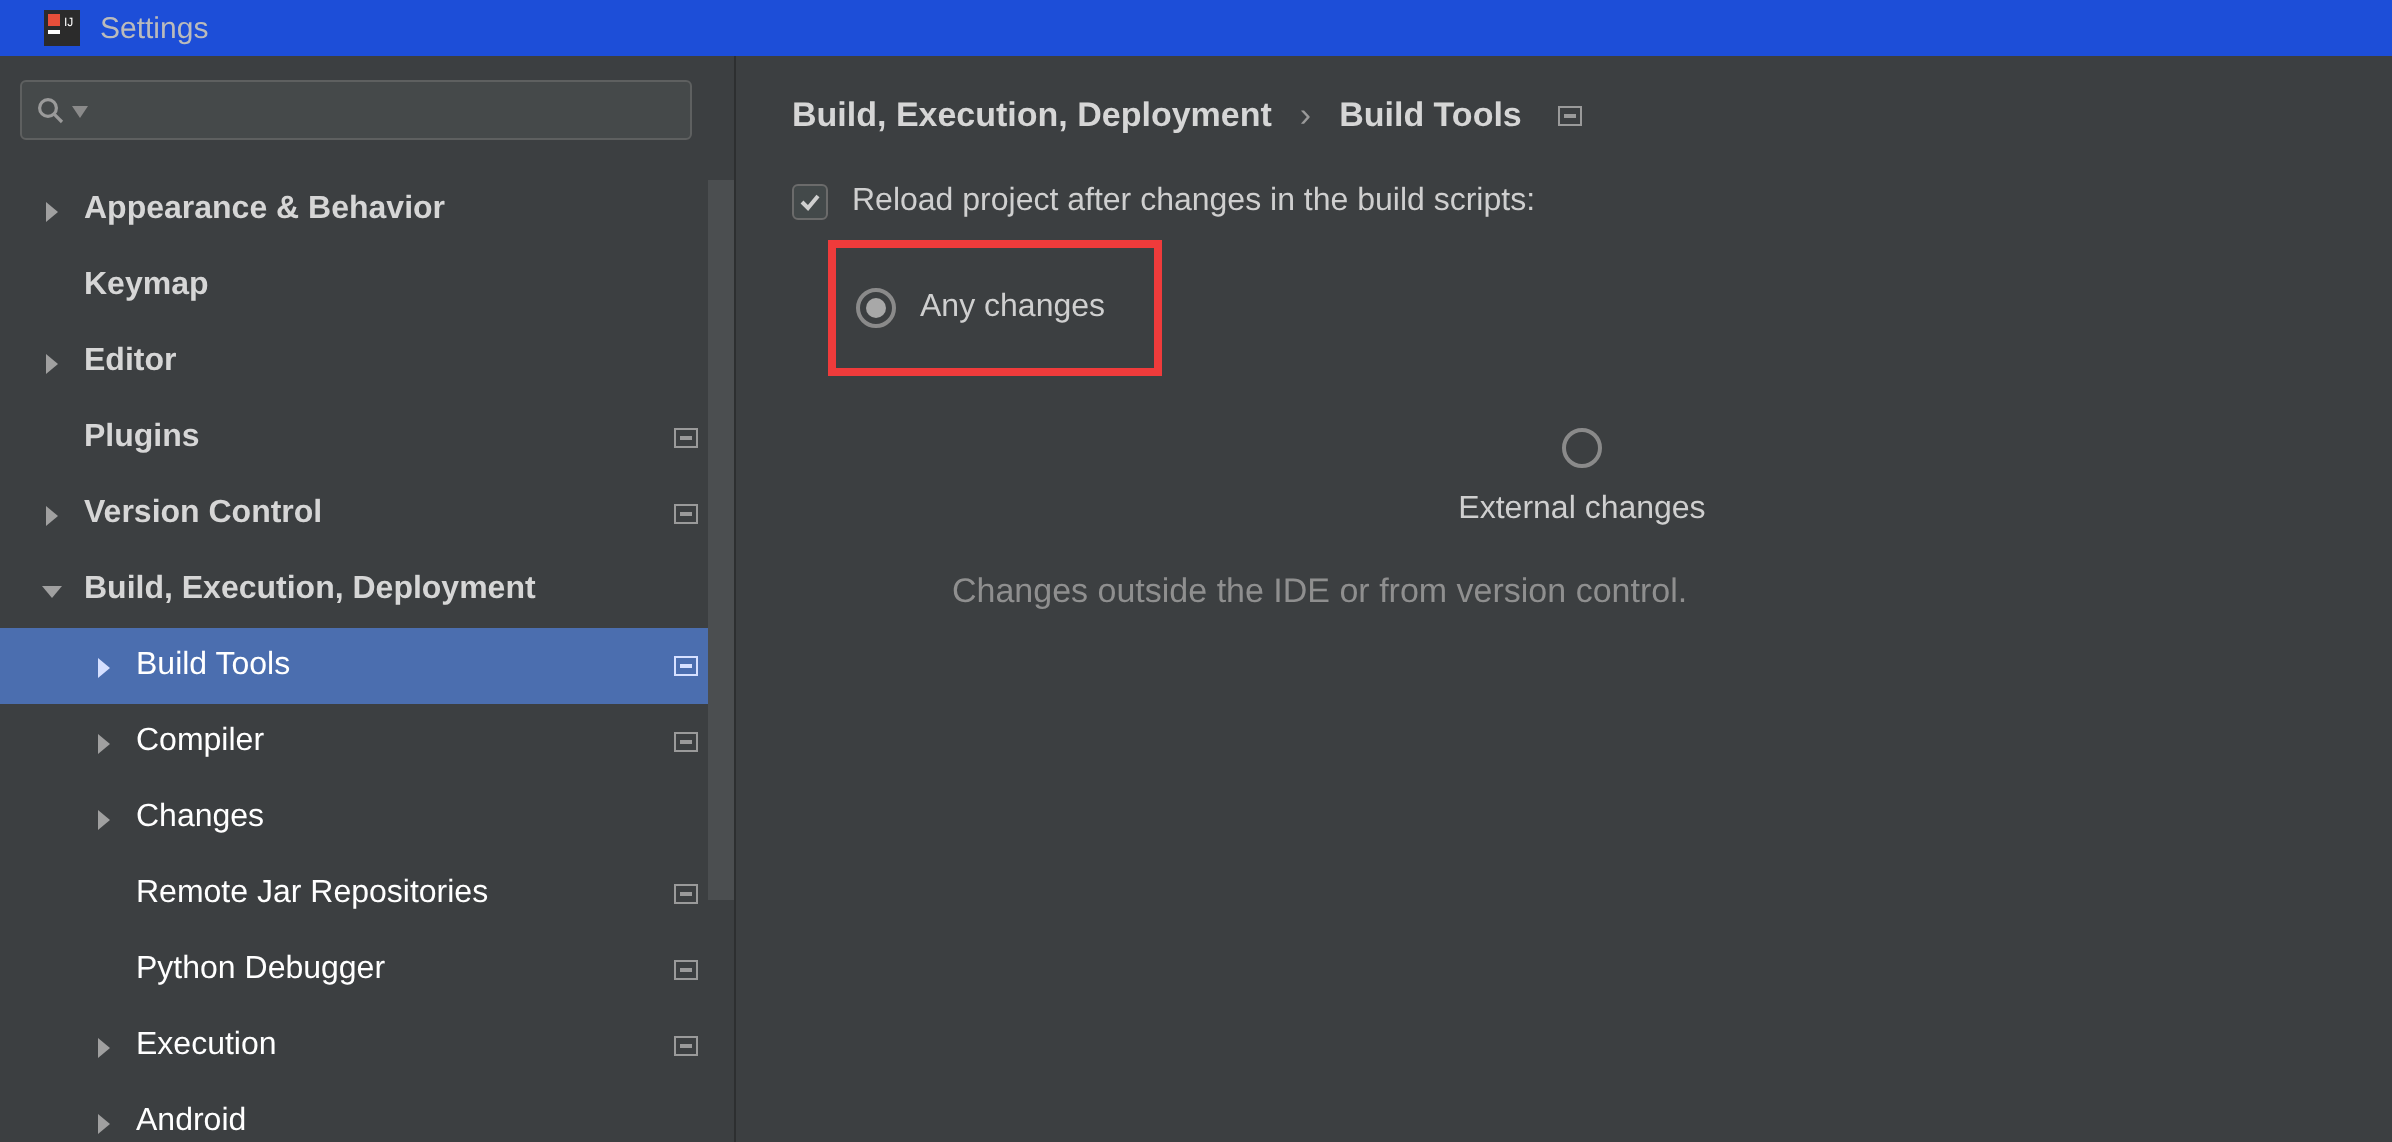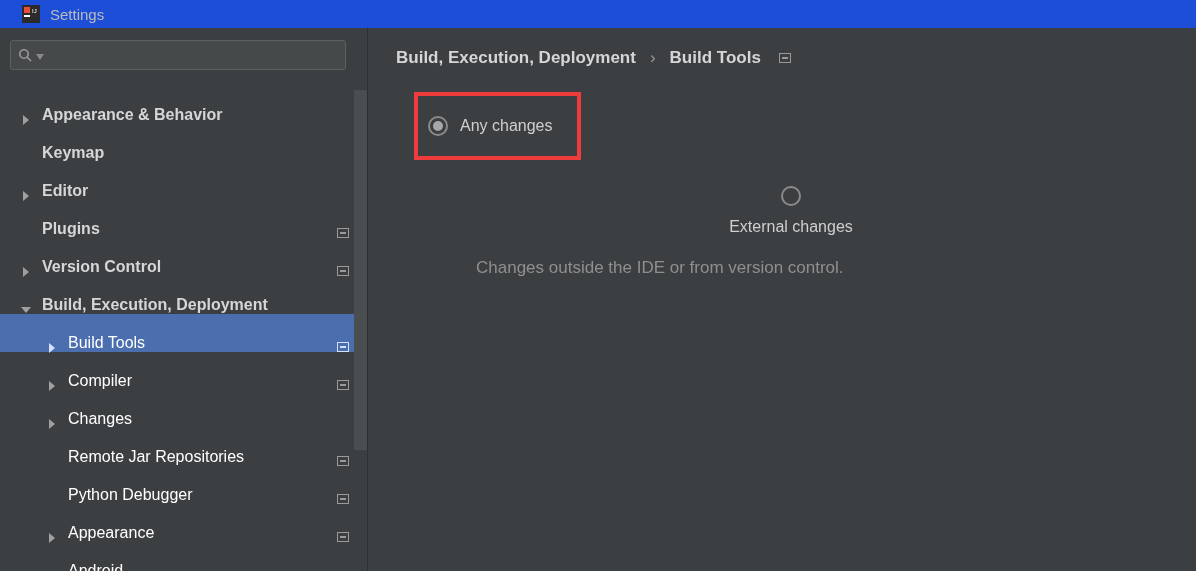--- a/index.html
+++ b/index.html
@@ -90,21 +90,21 @@
     pointer-events: none;
   }
 
   .tree {
     padding-top: 6px;
     font-size: 16px;
     overflow: hidden;
   }
   .tree-item {
     display: flex;
-    align-items: flex-end;
+    align-items: center;
     height: 38px;
     padding-right: 18px;
     cursor: pointer;
   }
   .tree-item .chev {
     width: 12px;
     height: 12px;
     margin-right: 10px;
     flex: none;
   }
@@ -335,21 +335,21 @@
       <div class="tree-item pad1">
         <span class="chev-spacer"></span>
         <span class="label">Python Debugger</span>
         <span class="ctx-badge"></span>
       </div>
 
       <div class="tree-item pad1">
         <span class="chev"><svg viewBox="0 0 12 12">
               <polygon points="3,1 9,6 3,11" fill="#a0a0a0"></polygon>
             </svg></span>
-        <span class="label">Appearance</span>
+        <span class="label">Execution</span>
         <span class="ctx-badge"></span>
       </div>
 
       <div class="tree-item pad1">
         <span class="chev"><svg viewBox="0 0 12 12">
               <polygon points="3,1 9,6 3,11" fill="#a0a0a0"></polygon>
             </svg></span>
         <span class="label">Android</span>
       </div>
 
@@ -359,20 +359,28 @@
   </div>
 
   <div class="main">
     <div class="breadcrumb">
       <span>Build, Execution, Deployment</span>
       <span class="sep">›</span>
       <span>Build Tools</span>
       <span class="ctx-badge"></span>
     </div>
 
+    <div class="form-row">
+      <span class="checkbox checked">
+        <svg width="12" height="12" viewBox="0 0 12 12">
+          <polyline points="2,6 5,9 10,3" fill="none" stroke="#cfcfcf" stroke-width="2"></polyline>
+        </svg>
+      </span>
+      <span style="font-size:16px;color:#cfcfcf;">Reload project after changes in the build scripts:</span>
+    </div>
 
     <div class="option-block">
       <div class="highlight-box">
         <div class="radio-row" style="padding-right:24px;">
           <span class="radio selected"></span>
           <span class="radio-label">Any changes</span>
         </div>
       </div>
 
       <div class="radio-row" style="margin-top:6px;flex-direction:column;">

